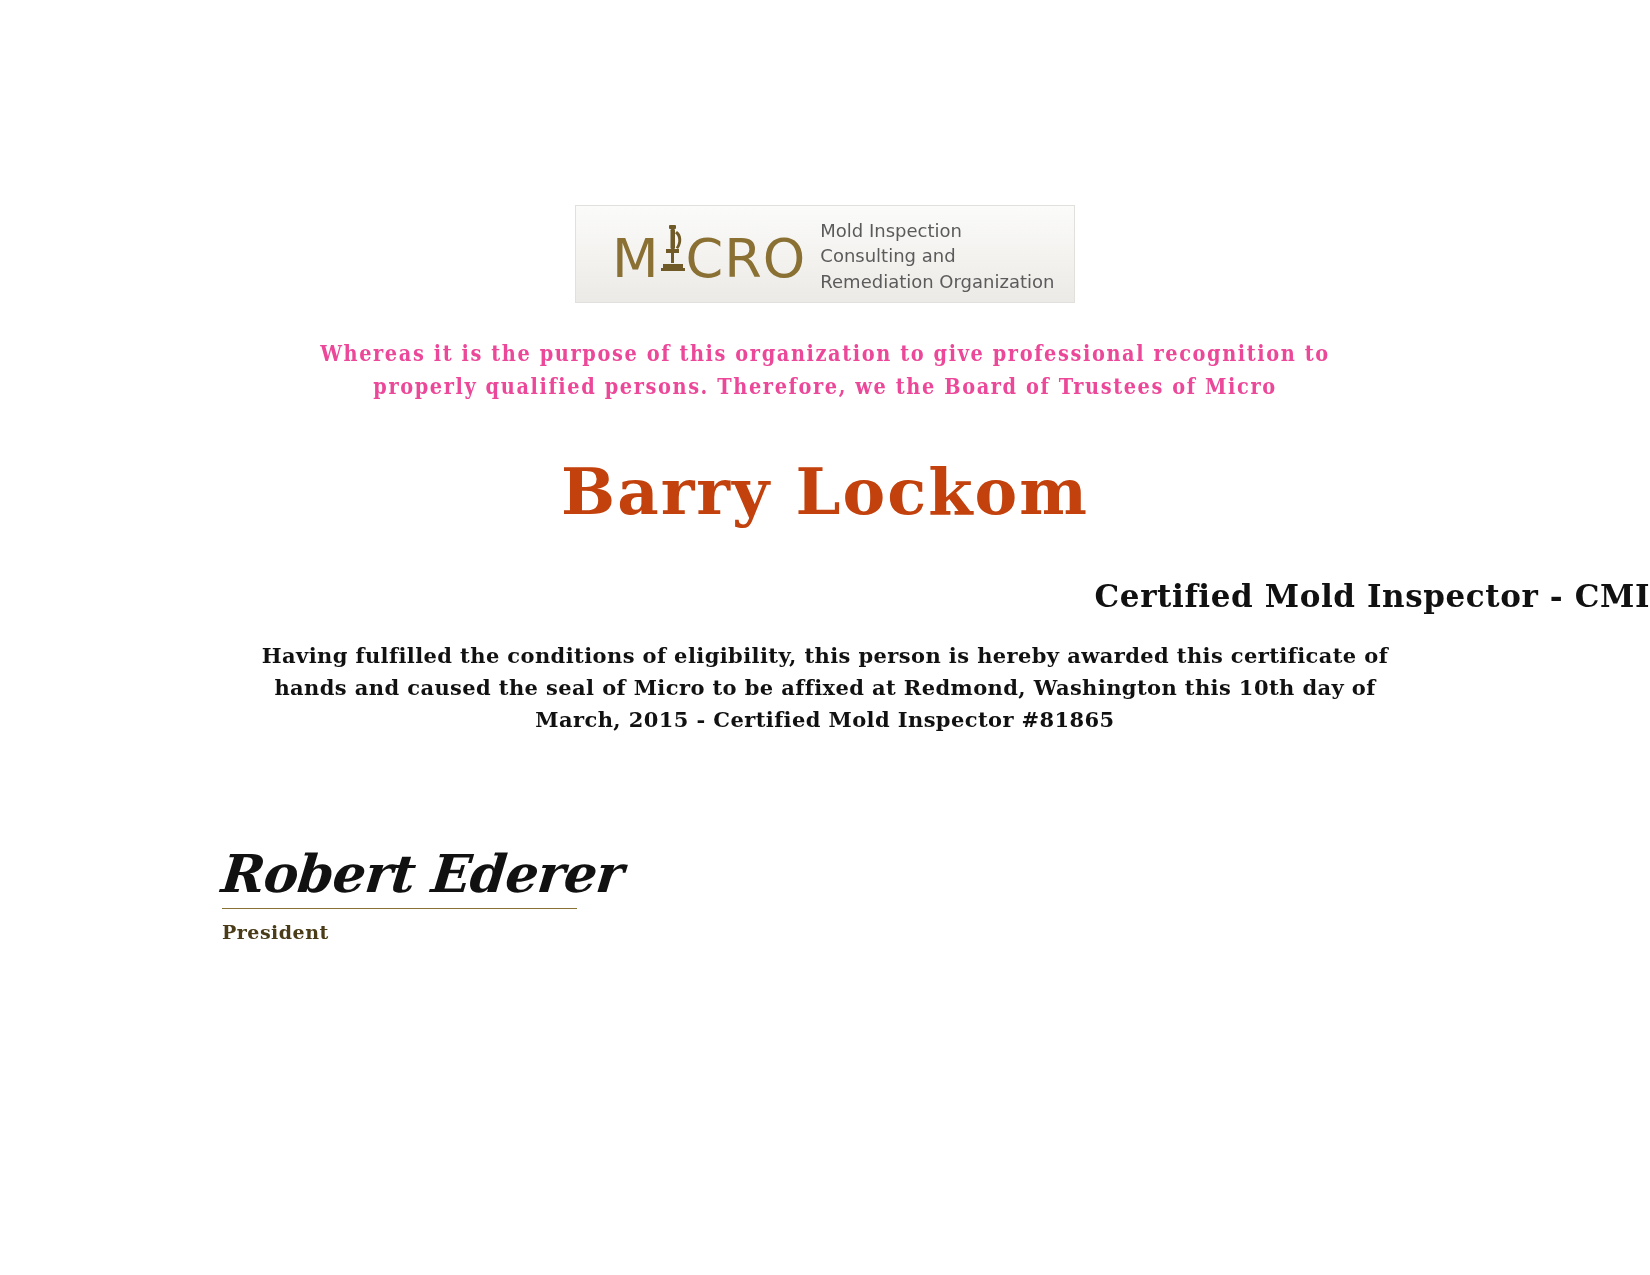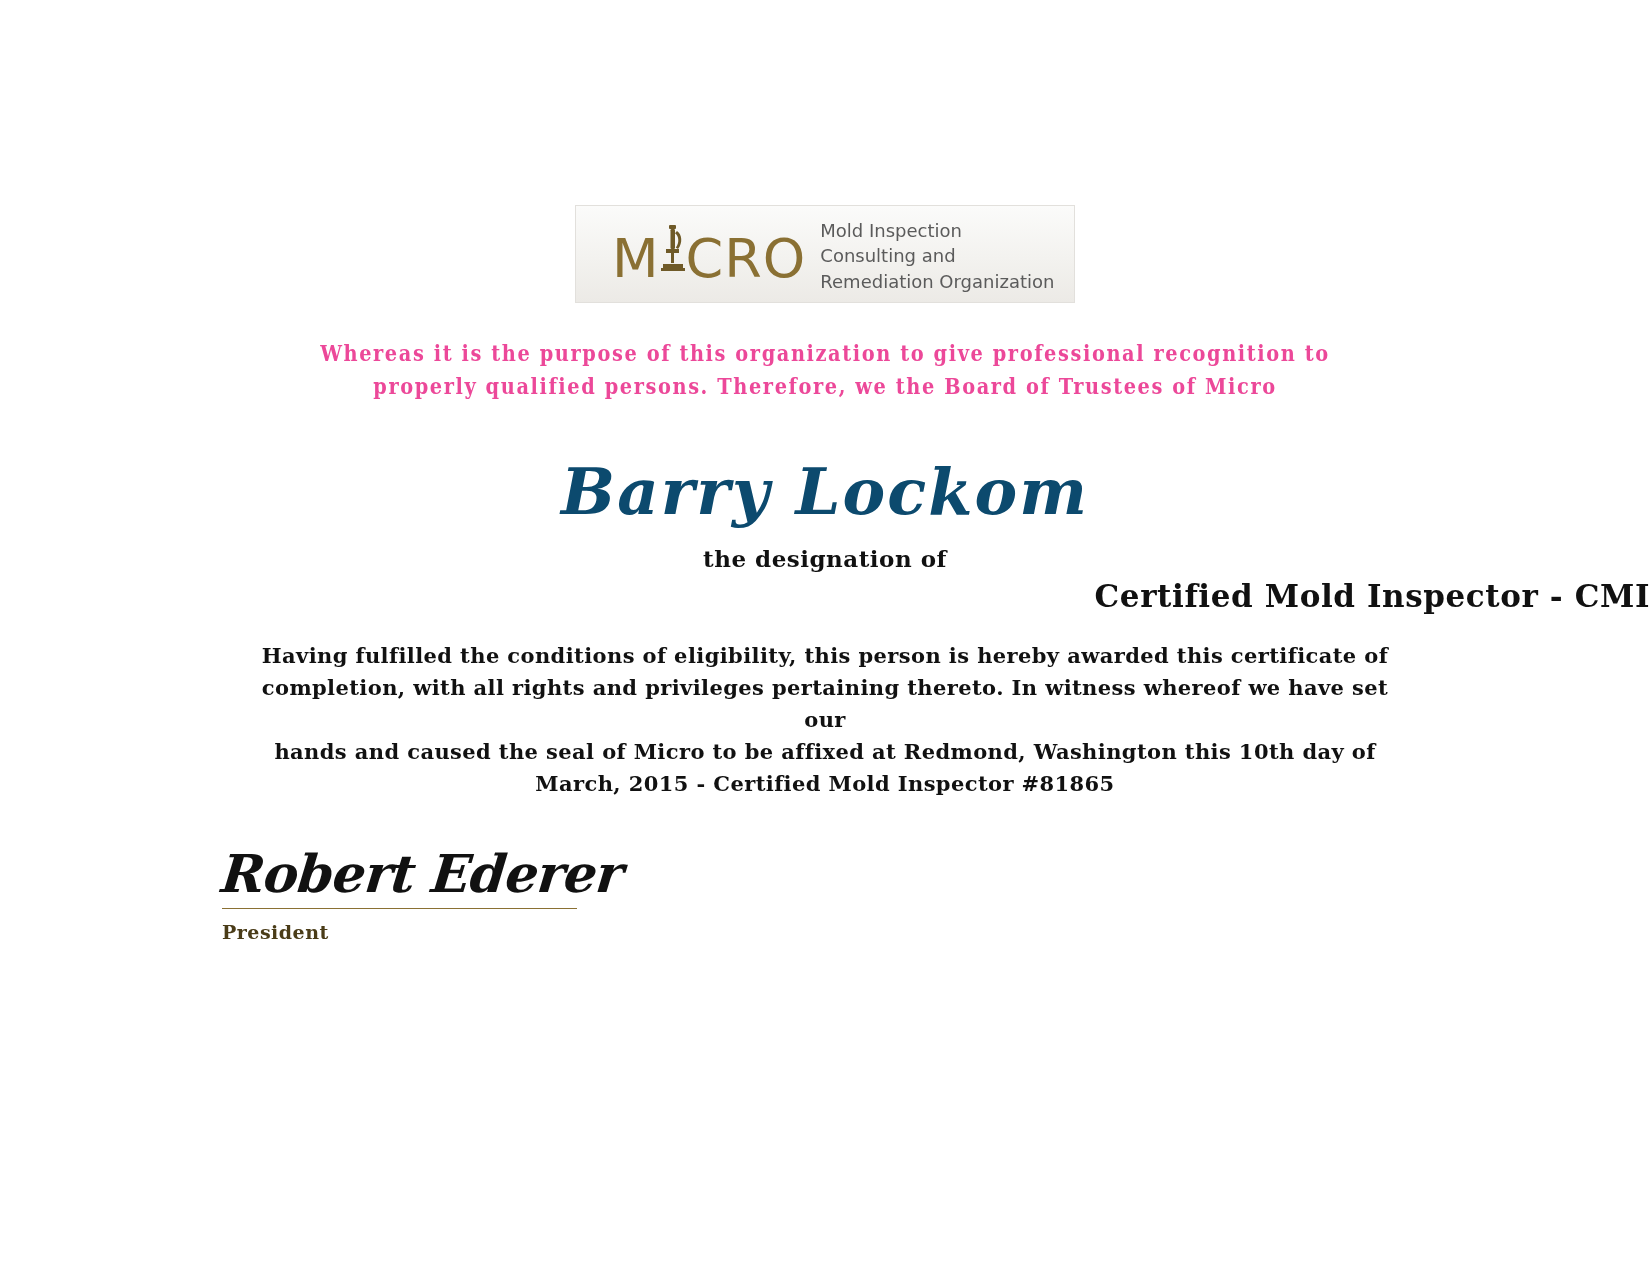--- a/index.html
+++ b/index.html
@@ -86,24 +86,23 @@
 
   .recipient {
     position: absolute;
     top: 455px;
     left: 0;
     width: 100%;
     text-align: center;
     font-size: 64px;
     line-height: 1.15;
     letter-spacing: 2px;
-    color: #0c4a6e;
-    font-family: "DejaVu Serif", serif;
-    font-weight: 700;
-    font-style: italic;
+    color: #c2410c;
+    font-family: "DejaVu Serif", serif;
+    font-weight: 700;
   }
 
   .designation-label {
     position: absolute;
     top: 545px;
     left: 0;
     width: 100%;
     text-align: center;
     font-size: 23px;
     letter-spacing: 0.5px;
@@ -204,26 +203,24 @@
     </div>
   </div>
 
   <div class="preamble">
     <span class="line">Whereas it is the purpose of this organization to give professional recognition to</span>
     <span class="line">properly qualified persons. Therefore, we the Board of Trustees of Micro</span>
   </div>
 
   <div class="recipient">Barry Lockom</div>
 
-  <div class="designation-label">the designation of</div>
   <div class="designation-title">Certified Mold Inspector - CMI</div>
 
   <div class="body-text">
     <span class="line">Having fulfilled the conditions of eligibility, this person is hereby awarded this certificate of</span>
-    <span class="line">completion, with all rights and privileges pertaining thereto. In witness whereof we have set our</span>
     <span class="line">hands and caused the seal of Micro to be affixed at Redmond, Washington this 10th day of</span>
     <span class="line">March, 2015 - Certified Mold Inspector #81865</span>
   </div>
 
   <div class="signature-block">
     <div class="signature-name">Robert Ederer</div>
     <div class="signature-rule"></div>
     <div class="signature-title">President</div>
   </div>
 

